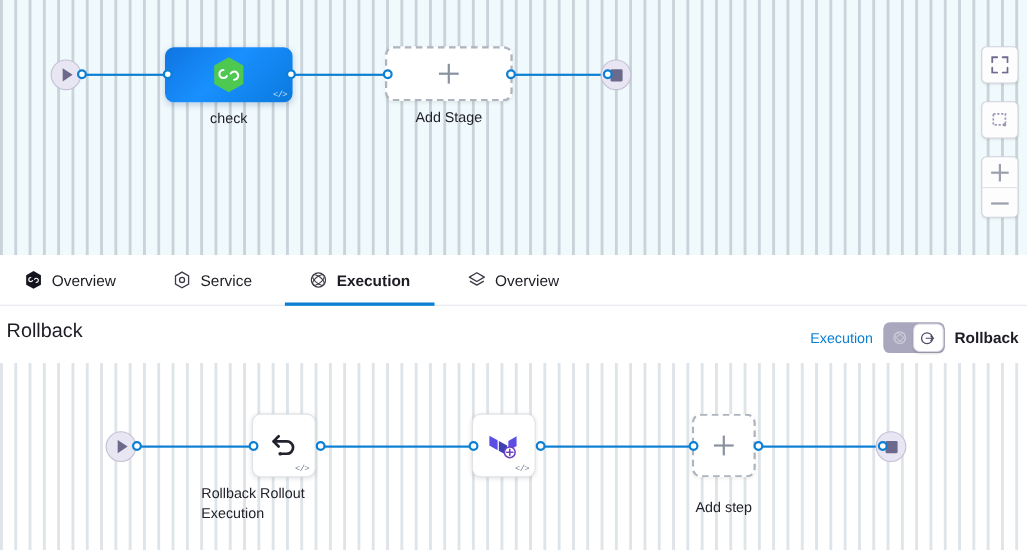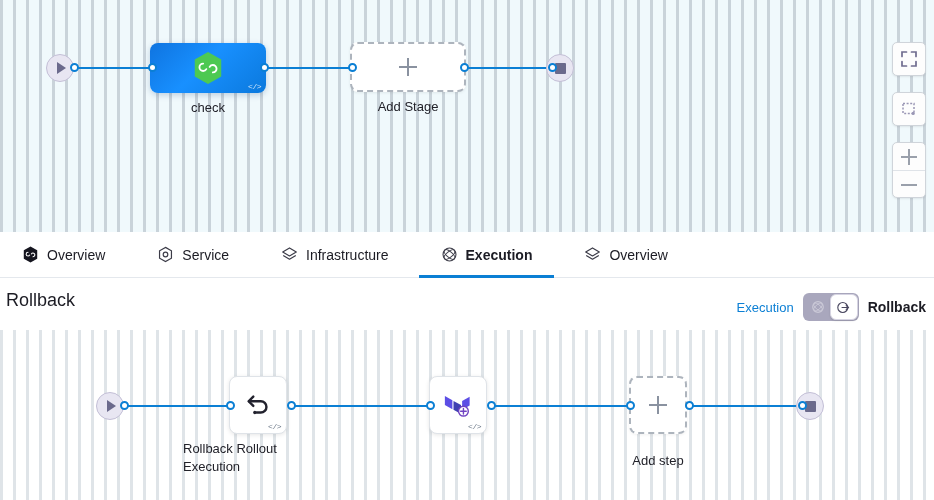--- a/index.html
+++ b/index.html
@@ -267,27 +267,20 @@
     </div>
 
     <div class="tab" style="margin-left:52px;">
       <svg class="tab-icon" viewBox="0 0 20 20">
         <path d="M10 1.6 L17 5.6 L17 14.4 L10 18.4 L3 14.4 L3 5.6 Z" fill="none" stroke="#3b3b47" stroke-width="1.4"></path>
         <circle cx="10" cy="10" r="2.7" fill="none" stroke="#3b3b47" stroke-width="1.4"></circle>
       </svg>
       <span class="tab-label">Service</span>
     </div>
 
-    <div class="tab" style="margin-left:52px;">
-      <svg class="tab-icon" viewBox="0 0 20 20">
-        <path d="M10 2.3 L18 7 L10 11.7 L2 7 Z" fill="none" stroke="#3b3b47" stroke-width="1.4" stroke-linejoin="round"></path>
-        <path d="M2.6 11.2 L10 15.5 L17.4 11.2" fill="none" stroke="#3b3b47" stroke-width="1.4" stroke-linejoin="round"></path>
-      </svg>
-      <span class="tab-label">Infrastructure</span>
-    </div>
 
     <div class="tab active" style="margin-left:52px;">
       <svg class="tab-icon" viewBox="0 0 20 20">
         <circle cx="10" cy="10" r="7.6" fill="none" stroke="#3b3b47" stroke-width="1.3"></circle>
         <ellipse cx="10" cy="10" rx="7.6" ry="3.4" fill="none" stroke="#3b3b47" stroke-width="1.1" transform="rotate(-40 10 10)"></ellipse>
         <ellipse cx="10" cy="10" rx="7.6" ry="3.4" fill="none" stroke="#3b3b47" stroke-width="1.1" transform="rotate(40 10 10)"></ellipse>
       </svg>
       <span class="tab-label">Execution</span>
     </div>
 

